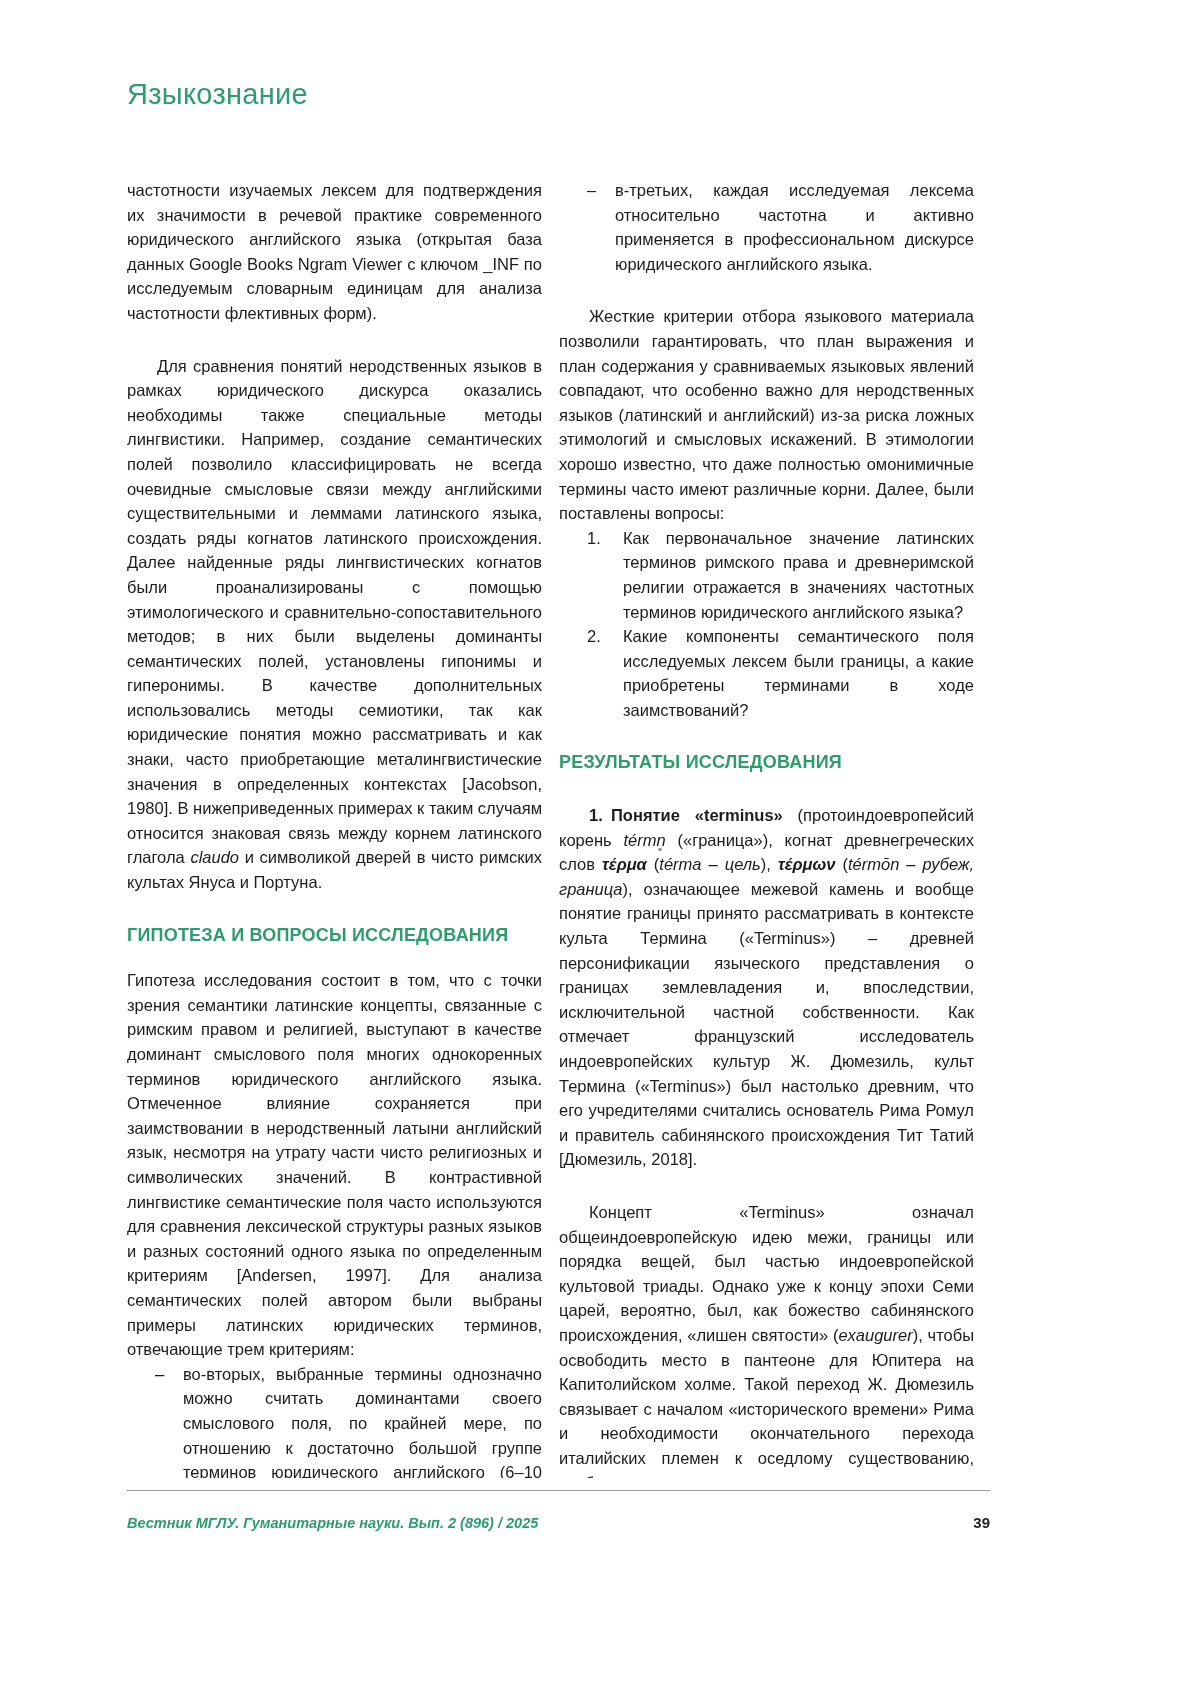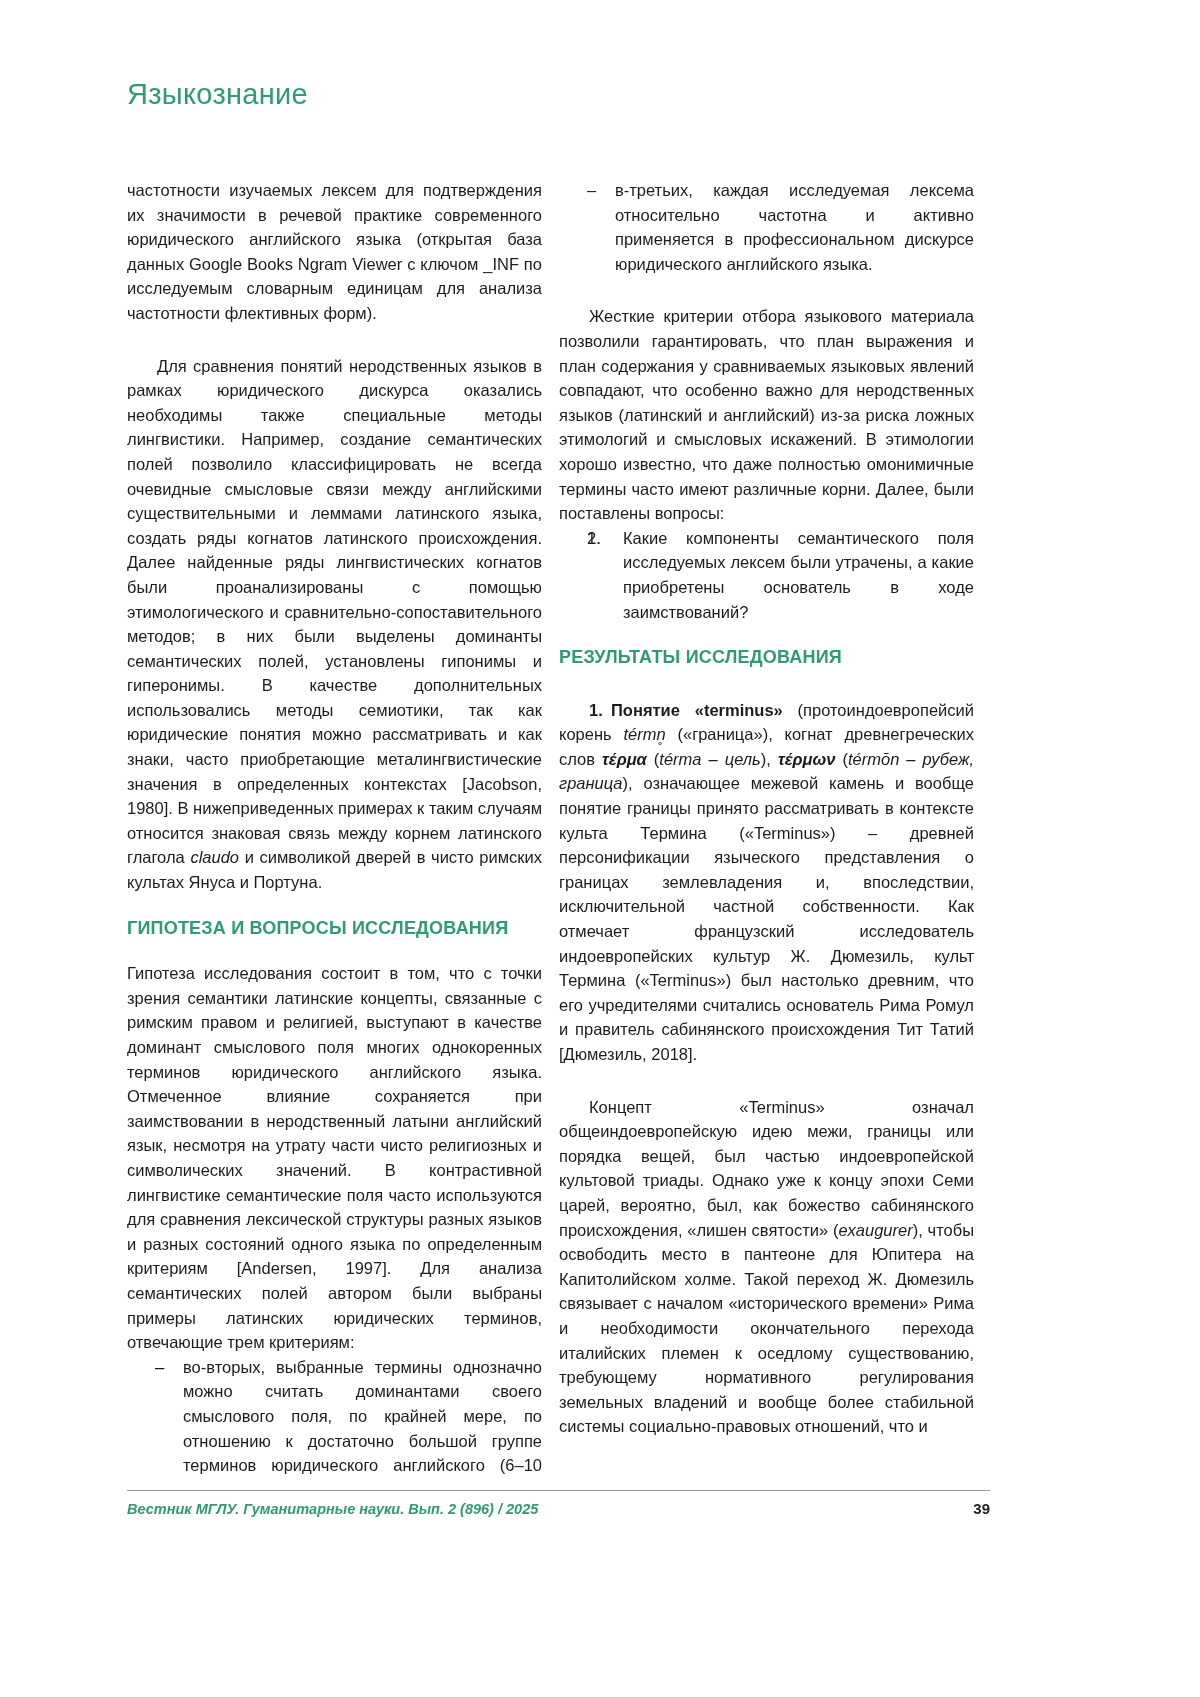--- a/index.html
+++ b/index.html
@@ -40,21 +40,21 @@
     line-height:24.6px;
     text-align:justify;
     hyphens:auto;
   }
   .col p { margin:0; }
   p.indent { text-indent:30px;margin-top:28px; }
   h2.col-heading {
     color:var(--green, #2E9C6E);
     font-size:18px;
     font-weight:700;
-    margin:21px 0 21px 0;
+    margin:28px 0 21px 0;
     text-align:left;
     letter-spacing:0.2px;
   }
   .li {
     position:relative;
     padding-left:56px;
   }
   .li .marker {
     position:absolute;
     left:28px;
@@ -68,21 +68,21 @@
     position:absolute;
     left:28px;
     top:0;
   }
   .footer {
     position:absolute;
     left:127px;
     top:1490px;
     width:863px;
     border-top:1px solid var(--rule, #9a9a9a);
-    padding-top:9px;
+    padding-top:23px;
     display:flex;
     justify-content:space-between;
     align-items:baseline;
   }
   .footer .journal {
     color:var(--green, #2E9C6E);
     font-style:italic;
     font-weight:700;
     font-size:14.5px;
   }
@@ -121,24 +121,25 @@
     <div class="col">
       <div class="li">
         <span class="marker">–</span>
         <span>в-третьих, каждая исследуемая лексема относительно частотна и активно применяется в профессиональном дискурсе юридического английского языка.</span>
       </div>
 
       <p class="indent">Жесткие критерии отбора языкового материала позволили гарантировать, что план выражения и план содержания у сравниваемых языковых явлений совпадают, что особенно важно для неродственных языков (латинский и английский) из-за риска ложных этимологий и смысловых искажений. В этимологии хорошо известно, что даже полностью омонимичные термины часто имеют различные корни. Далее, были поставлены вопросы:</p>
 
       <div class="li-num">
         <span class="marker">1.</span>
+        <span>Как первоначальное значение латинских терминов римского права и древнеримской религии отражается в значениях частотных терминов юридического английского языка?</span>
       </div>
       <div class="li-num">
         <span class="marker">2.</span>
-        <span>Какие компоненты семантического поля исследуемых лексем были утрачены, а какие приобретены основатель в ходе заимствований?</span>
+        <span>Какие компоненты семантического поля исследуемых лексем были границы, а какие приобретены терминами в ходе заимствований?</span>
       </div>
 
       <h2 class="col-heading">РЕЗУЛЬТАТЫ ИССЛЕДОВАНИЯ</h2>
 
       <p class="indent"><span style="font-weight: 700;">1. Понятие «terminus» </span><span>(протоиндоевропейсий корень </span><span style="font-style: italic;">térmn̥</span><span> («граница»), когнат древнегреческих слов </span><span style="font-weight: 700; font-style: italic;">τέρμα</span><span> (</span><span style="font-style: italic;">térma – цель</span><span>), </span><span style="font-weight: 700; font-style: italic;">τέρμων</span><span> (</span><span style="font-style: italic;">térmōn – рубеж, граница</span><span>), означающее межевой камень и вообще понятие границы принято рассматривать в контексте культа Термина («Terminus») – древней персонификации языческого представления о границах землевладения и, впоследствии, исключительной частной собственности. Как отмечает французский исследователь индоевропейских культур Ж. Дюмезиль, культ Термина («Terminus») был настолько древним, что его учредителями считались основатель Рима Ромул и правитель сабинянского происхождения Тит Татий [Дюмезиль, 2018].</span></p>
       <p class="indent"><span>Концепт «Terminus» означал общеиндоевропейскую идею межи, границы или порядка вещей, был частью индоевропейской культовой триады. Однако уже к концу эпохи Семи царей, вероятно, был, как божество сабинянского происхождения, «лишен святости» (</span><span style="font-style: italic;">exaugurer</span><span>), чтобы освободить место в пантеоне для Юпитера на Капитолийском холме. Такой переход Ж. Дюмезиль связывает с началом «исторического времени» Рима и необходимости окончательного перехода италийских племен к оседлому существованию, требующему нормативного регулирования земельных владений и вообще более стабильной системы социально-правовых отношений, что и</span></p>
     </div>
 
   </div>
 

